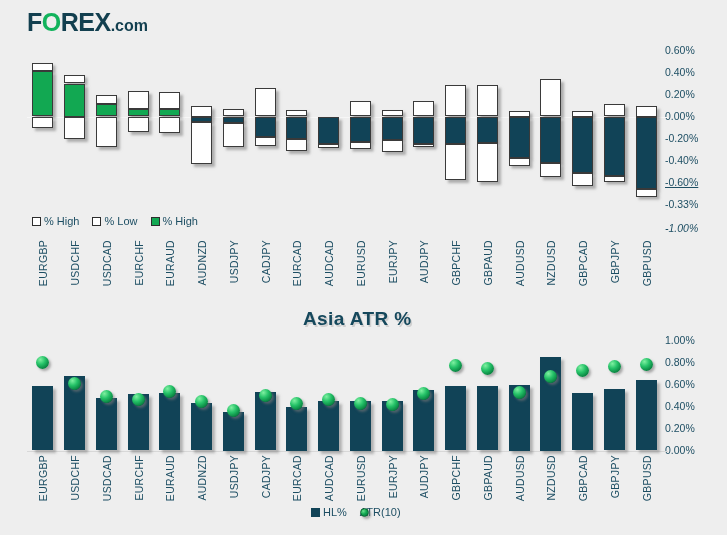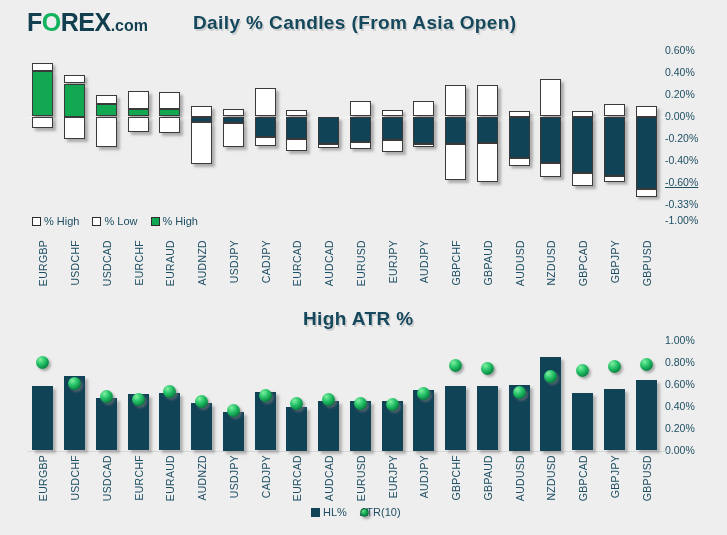--- a/index.html
+++ b/index.html
@@ -85,22 +85,21 @@
 </style>
 </head>
 <body>
 
 <div id="root">
 
   <div class="logo">
     <span>F</span><span class="grn">O</span><span>REX</span><span class="dotcom">.com</span>
   </div>
 
-  <div class="chart-title" id="title-top">Daily % Candles (From Asia Open)</div>
-  <div class="chart-title" id="title-bottom">High ATR %</div>
+  <div class="chart-title" id="title-bottom">Asia ATR %</div>
 
   <div class="plot" id="plot-top" style="left:0px; top:40px; width:727px; height:196px;"></div>
 
   <div class="plot" id="plot-bottom" style="left:0px; top:336px; width:727px; height:120px;"></div>
 
   <div class="legend" id="legend-top" style="left:32px; top:215px;">
       <div class="item">
         <span class="swatch white"></span>
         <span>% High</span>
       </div>
@@ -127,21 +126,21 @@
 
 <div style="position: absolute; left: 0px; top: 0px; width: 727px; height: 535px;">
       <div class="ylabel" style="top: 43.5px; right: 2px;">0.60%</div>
       <div class="ylabel" style="top: 65.5px; right: 2px;">0.40%</div>
       <div class="ylabel" style="top: 87.5px; right: 2px;">0.20%</div>
       <div class="ylabel" style="top: 109.5px; right: 2px;">0.00%</div>
       <div class="ylabel" style="top: 131.5px; right: 2px;">-0.20%</div>
       <div class="ylabel" style="top: 153.5px; right: 2px;">-0.40%</div>
       <div class="ylabel" style="top: 175.5px; right: 2px; text-decoration: underline;">-0.60%</div>
       <div class="ylabel" style="top: 197.5px; right: 2px;">-0.33%</div>
-      <div class="ylabel" style="top: 214px; right: 2px;">-1.00%</div>
+      <div class="ylabel" style="top: 222px; right: 2px; font-style: italic;">-1.00%</div>
       <div class="zeroline" style="left: 27px; top: 116.5px; width: 641px;"></div>
       <div class="candle" style="left: 32.375px; top: 0px; width: 21px; height: 240px;">
         <div class="seg white" style="top: 62.6px; height: 8.8px;"></div>
         <div class="seg green" style="top: 71.4px; height: 45.1px;"></div>
         <div class="seg white" style="top: 116.5px; height: 11px;"></div>
       </div>
       <div class="candle" style="left: 64.125px; top: 0px; width: 21px; height: 240px;">
         <div class="seg white" style="top: 74.7px; height: 8.8px;"></div>
         <div class="seg green" style="top: 83.5px; height: 33px;"></div>
         <div class="seg white" style="top: 116.5px; height: 22px;"></div>

